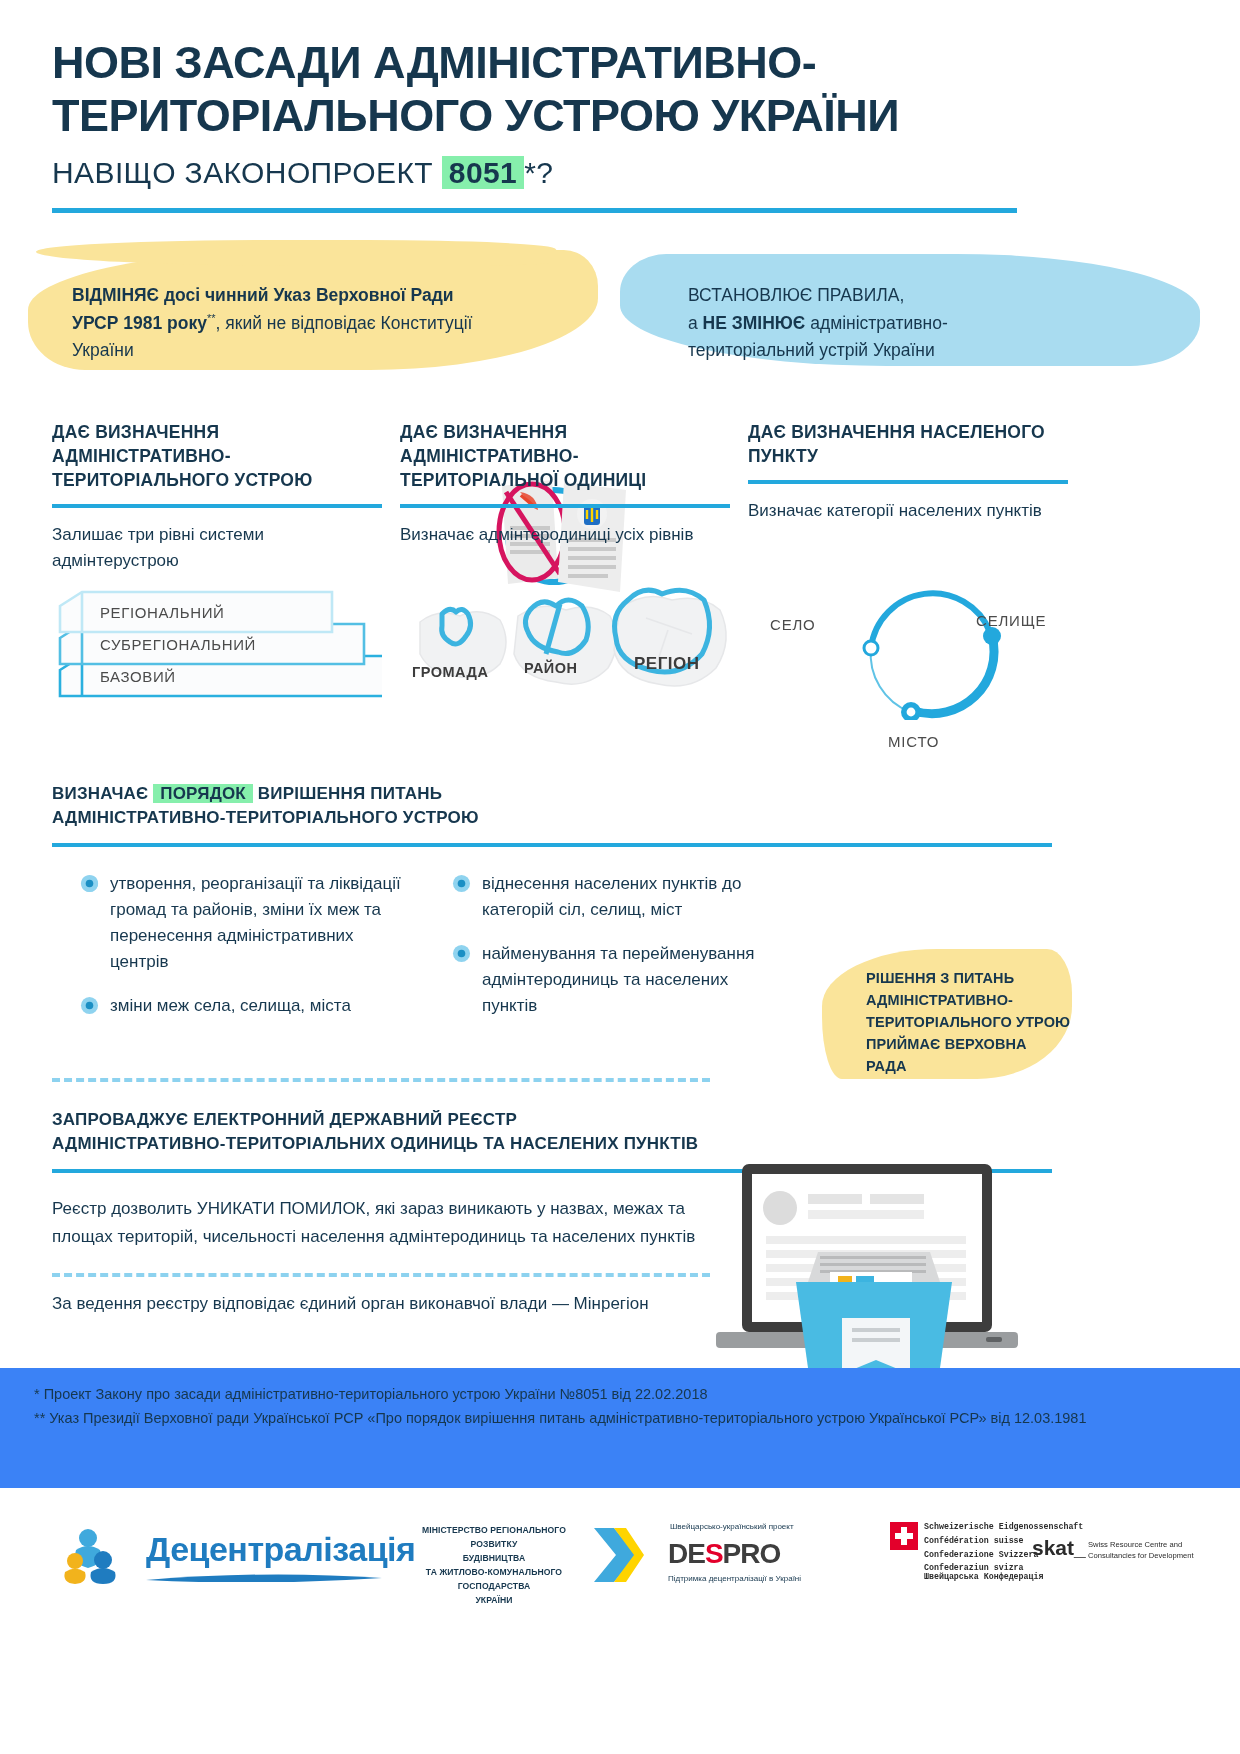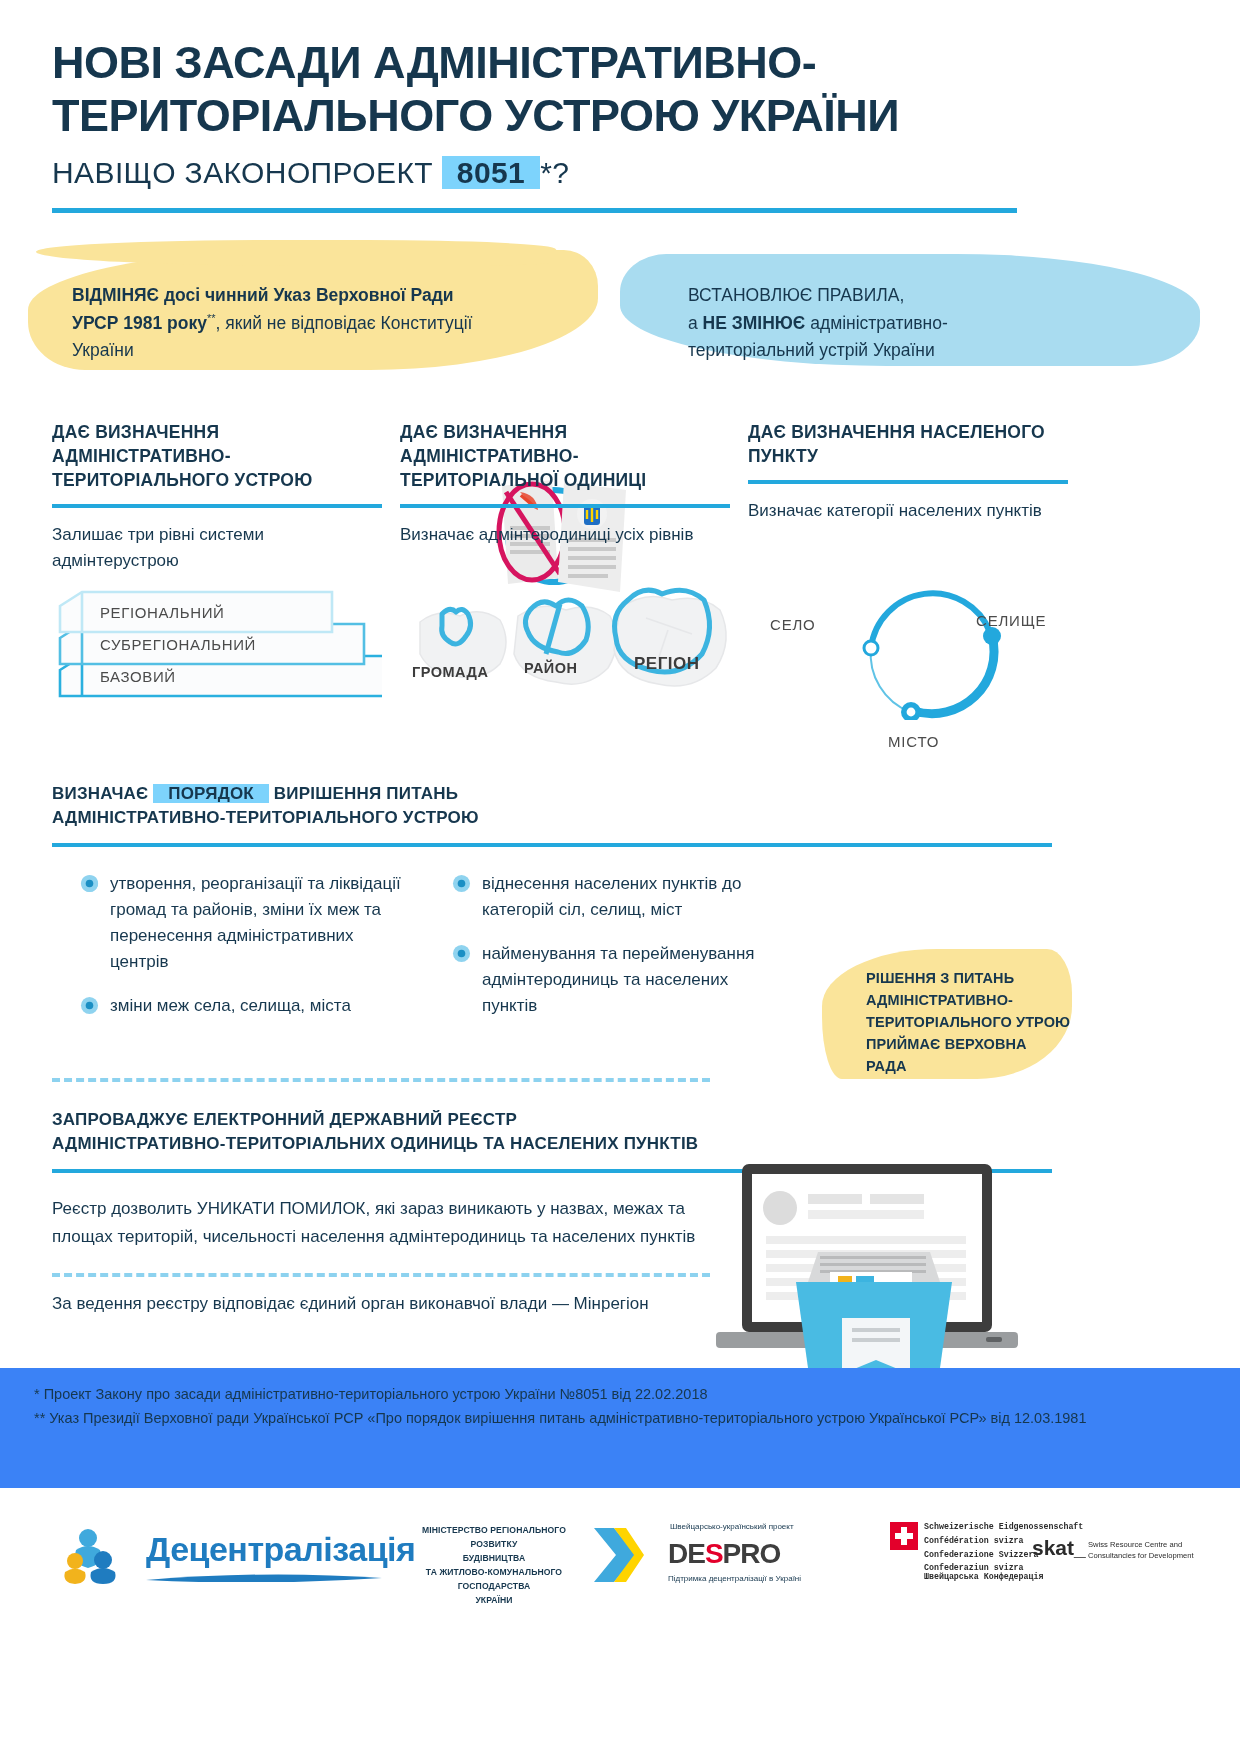--- a/index.html
+++ b/index.html
@@ -18,21 +18,21 @@
   .hdr h1 {
     font-size: 45px; font-weight: bold; line-height: 1.18;
     letter-spacing: -0.5px; color: #16374e; text-transform: uppercase;
     font-family: "Liberation Sans", sans-serif;
   }
   .hdr h2 {
     margin-top: 14px;
     font-size: 30px; font-weight: normal; color: #16374e;
     letter-spacing: 0.4px;
   }
-  .hl-yellow { background: #7dd3fc; padding: 0 15px; font-weight: bold; }
+  .hl-yellow { background: #86efac; padding: 0 7px; font-weight: bold; }
   .rule-blue { position: absolute; left: 52px; top: 208px; width: 965px; height: 5px; background: #23a8dd; }
 
   
   .banner { position: absolute; left: 0px; top: 232px; width: 1116px; height: 160px; }
   .brush-yellow {
     position: absolute; left: 28px; top: 18px; width: 570px; height: 120px;
     background: #fae49a;
     border-radius: 48% 6% 40% 10% / 50% 30% 60% 40%;
   }
   .brush-yellow:after {
@@ -454,21 +454,21 @@
     </div>
 
     <div class="logo-swiss">
       <svg style="position:absolute;left:0;top:2px;" viewBox="0 0 28 28" width="28" height="28">
         <rect x="0" y="0" width="28" height="28" fill="#e3002b"></rect>
         <rect x="11" y="5" width="6" height="18" fill="#ffffff"></rect>
         <rect x="5" y="11" width="18" height="6" fill="#ffffff"></rect>
       </svg>
       <div class="sw-lines">
         <div>Schweizerische Eidgenossenschaft</div>
-        <div>Confédération svizra</div>
+        <div>Confédération suisse</div>
         <div>Confederazione Svizzera</div>
         <div>Confederaziun svizra</div>
       </div>
       <div class="sw-bot">Швейцарська Конфедерація</div>
     </div>
 
     <div class="logo-skat">
       <div class="skat-word">skat_</div>
       <div class="skat-sub">
         <div>Swiss Resource Centre and</div>

